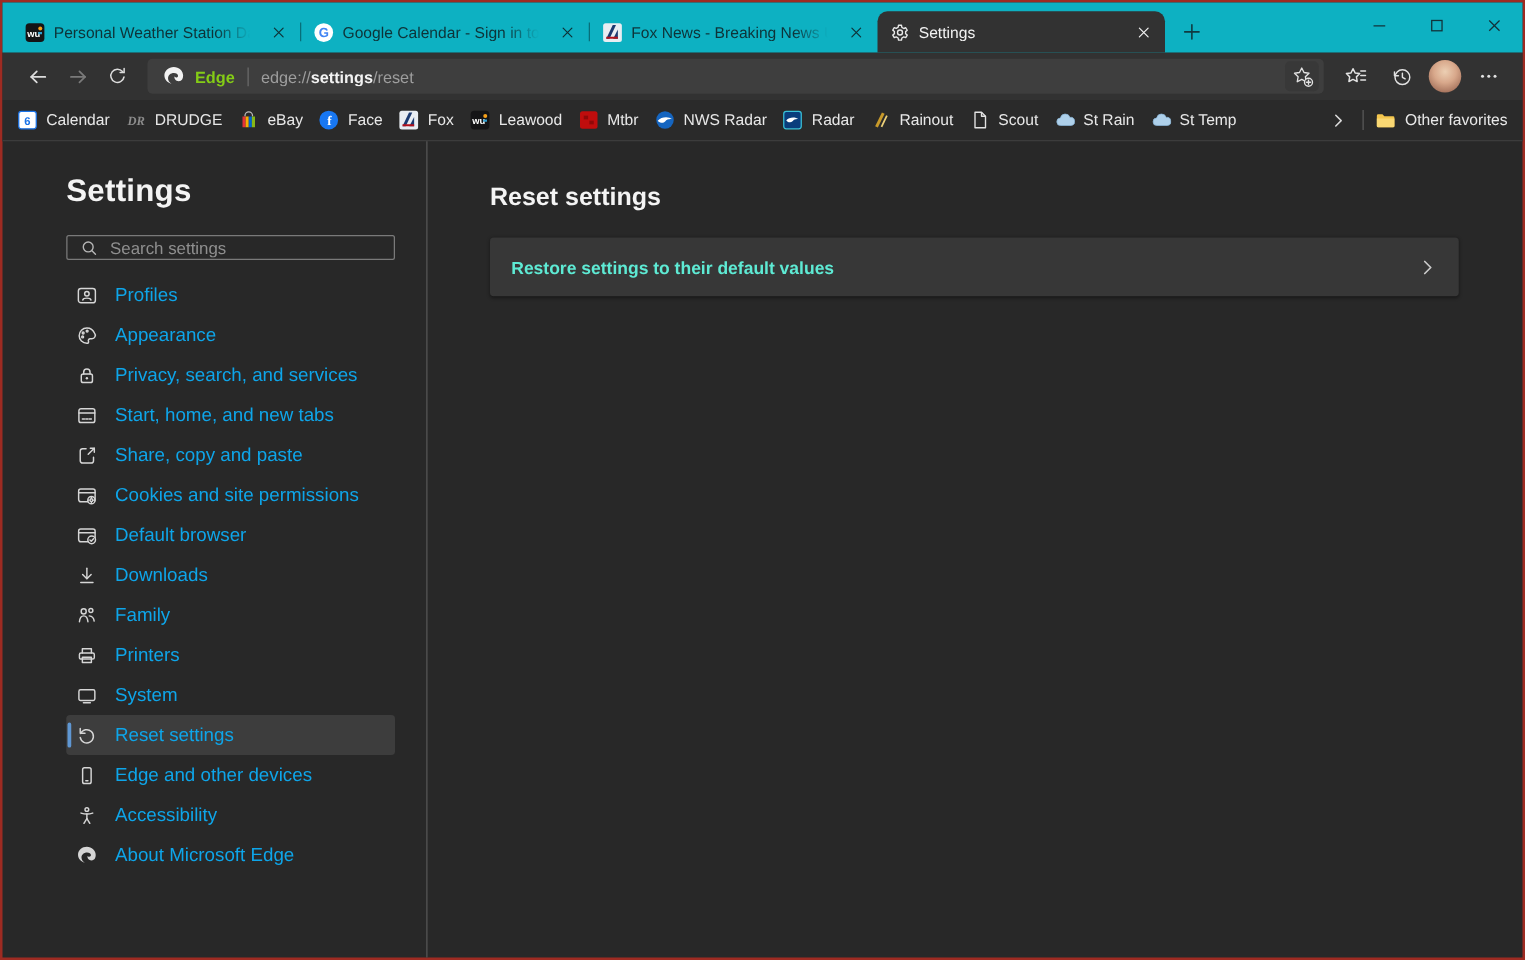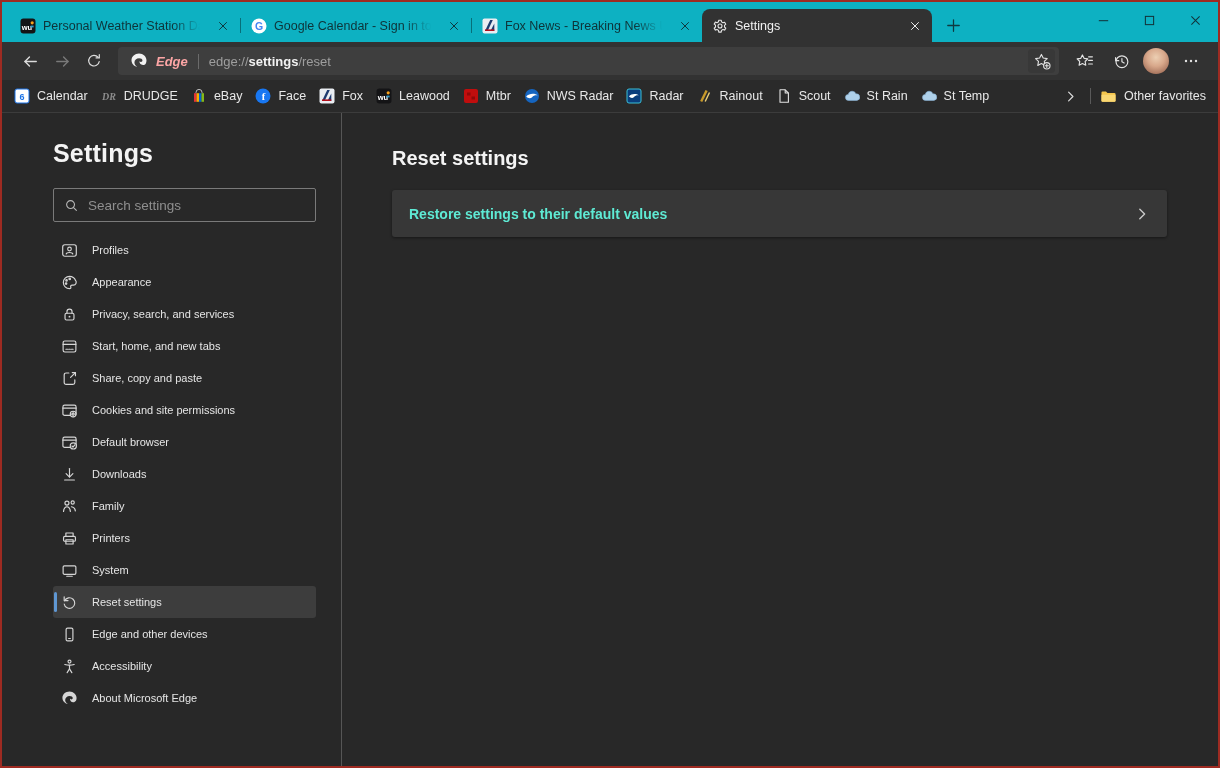--- a/index.html
+++ b/index.html
@@ -28,21 +28,21 @@
   .wincontrols { position:absolute; right:0; top:0; display:flex; height:36px; }
   .wc { width:46px; height:36px; display:flex; align-items:center; justify-content:center; cursor:pointer; }
 
   
   .toolbar { height:38px; flex:none; background:#323232; display:flex;
              align-items:center; padding:0 12px; }
   .nav-btn { width:32px; height:32px; flex:none; display:flex; align-items:center;
              justify-content:center; background:none; border:none; cursor:pointer; }
   .urlfield { flex:1; min-width:0; height:28px; margin:0 10px 0 8px; background:#3e3e3e;
               border-radius:4px; display:flex; align-items:center; gap:8px; padding:0 4px 0 12px; }
-  .site-label { color:#fca5a5; font-size:13px; font-weight:700;font-style:italic; }
+  .site-label { color:#84cc16; font-size:13px; font-weight:700; }
   .url-divider { width:1px; height:15px; background:#6b6b6b; margin:0 2px; }
   .url { flex:1; font-size:13px; color:#9e9e9e; white-space:nowrap; overflow:hidden; }
   .url .em { color:#f2f2f2; font-weight:700; }
   .url-action { width:27px; height:24px; flex:none; display:flex; align-items:center;
                 justify-content:center; border-radius:4px; background:#383838; cursor:pointer; }
   .tb-right { display:flex; align-items:center; gap:7px; }
   .tb-btn { width:30px; height:30px; display:flex; align-items:center; justify-content:center;
             background:none; border:none; cursor:pointer; }
   .avatar { width:26px; height:26px; border-radius:50%; cursor:pointer;
             background:radial-gradient(circle at 50% 36%, #eccfb3 0%, #d8a88b 42%, #a9765f 78%, #7c5140 100%); }
@@ -55,28 +55,28 @@
          cursor:pointer; white-space:nowrap; }
   .fav-right { margin-left:auto; display:flex; align-items:center; gap:9px; }
   .fav-divider { width:1px; height:16px; background:#5a5a5a; }
 
   
   .content { flex:1; display:flex; min-height:0; }
   .sidebar { width:340px; flex:none; border-right:1px solid #565656;
              padding:26px 25px 0 51px; }
   .sidebar h1 { font-size:25px; font-weight:700; color:#f4f4f4; letter-spacing:.2px;
                 margin-bottom:20px; }
-  .search { height:34px; border:1px solid #7a7a7a; border-radius:2px; display:flex;
+  .search { height:20px; border:1px solid #7a7a7a; border-radius:2px; display:flex;
             align-items:center; gap:9px; padding:0 10px; margin-bottom:12px; }
   .search input { flex:1; min-width:0; background:transparent; border:none; outline:none;
                   color:#d6d6d6; font-size:13.5px; font-family:inherit; }
   .search input::placeholder { color:#8f8f8f; }
   .menu { display:flex; flex-direction:column; }
   .mi { height:32px; display:flex; align-items:center; gap:14px; padding:0 8px;
-        border-radius:3px; font-size:11px; color:#e5e5e5; cursor:pointer; position:relative; }
+        border-radius:3px; font-size:15px; color:#0ea5e9; cursor:pointer; position:relative; }
   .mi.selected { background:#3d3d3d; }
   .mi.selected::before { content:""; position:absolute; left:1px; top:6px; bottom:6px;
         width:3px; border-radius:2px; background:var(--accent,#5f97d3); }
   .ico { display:inline-flex; justify-content:center; flex:none; }
   .mi .ico { width:17px; }
 
   .main { flex:1; padding:30px 51px 0 50px; }
   .main h2 { font-size:20px; font-weight:700; color:#f4f4f4; margin:4px 0 20px; }
   .card { height:47px; background:#373737; border-radius:3px; display:flex; align-items:center;
           padding:0 17px; box-shadow:0 1px 3px rgba(0,0,0,.45); cursor:pointer; }

